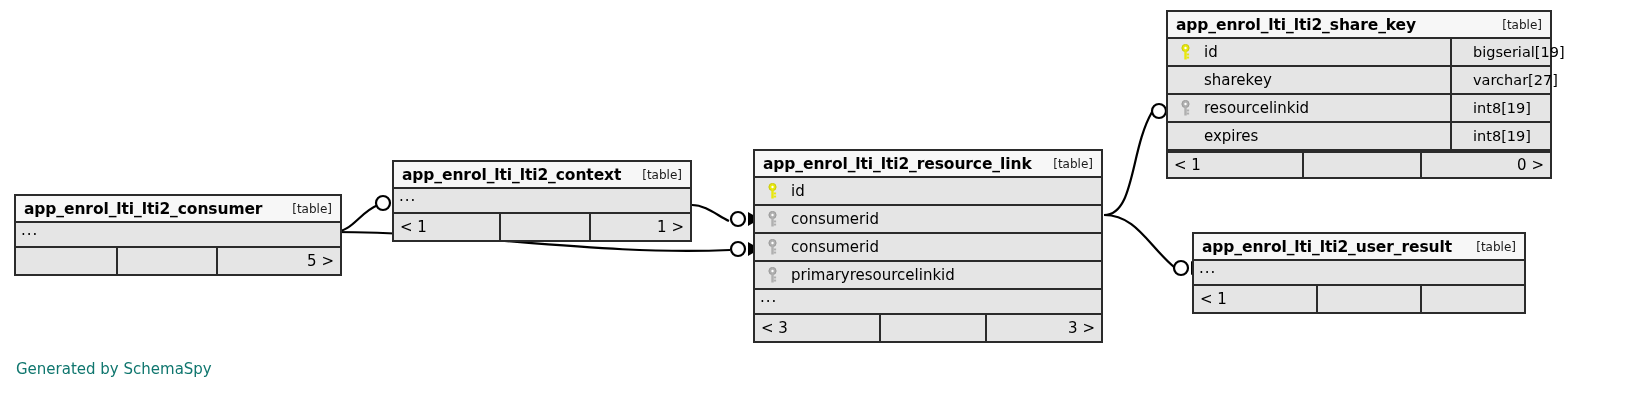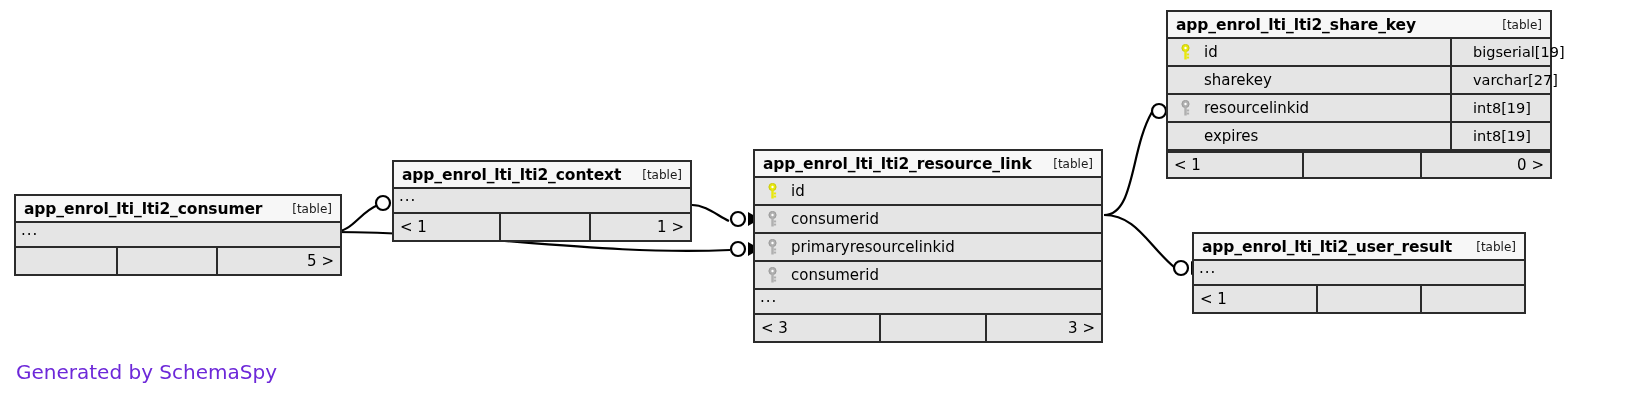--- a/index.html
+++ b/index.html
@@ -126,22 +126,22 @@
     border-left: 2px solid #2b2b2b;
     padding: 0 6px;
   }
   .footer-cell:first-child {
     border-left: none;
   }
   .fc-left   { justify-content: flex-start; }
   .fc-right  { justify-content: flex-end; }
   .caption {
     position: absolute;
-    font-size: 20px;
-    color: #6d28d9;
+    font-size: 15px;
+    color: #0f766e;
     white-space: nowrap;
   }
 </style>
 </head>
 <body>
 
 <div id="canvas">
 
   <svg id="edge-layer" viewBox="0 0 1641 407" xmlns="http://www.w3.org/2000/svg">
     <g fill="none" stroke="#000000" stroke-width="2.2">
@@ -237,36 +237,36 @@
       <div class="col-name-cell">
         <span class="keyslot">
           <svg width="11" height="17" viewBox="0 0 11 17">
               <circle cx="5.5" cy="4" r="3.6" fill="#b0b0b0" stroke="#9a9a9a" stroke-width="1"></circle>
               <circle cx="5.5" cy="4" r="1.2" fill="#ffffff"></circle>
               <rect x="4.3" y="6.5" width="2.4" height="9" fill="#b0b0b0"></rect>
               <rect x="6.7" y="9.5" width="2.4" height="1.9" fill="#b0b0b0"></rect>
               <rect x="6.7" y="12.6" width="2.4" height="1.9" fill="#b0b0b0"></rect>
             </svg>
         </span>
-        <span class="col-label">primaryresourcelinkid</span>
+        <span class="col-label">consumerid</span>
       </div>
     </div>
 
     <div class="col-row">
       <div class="col-name-cell">
         <span class="keyslot">
           <svg width="11" height="17" viewBox="0 0 11 17">
               <circle cx="5.5" cy="4" r="3.6" fill="#b0b0b0" stroke="#9a9a9a" stroke-width="1"></circle>
               <circle cx="5.5" cy="4" r="1.2" fill="#ffffff"></circle>
               <rect x="4.3" y="6.5" width="2.4" height="9" fill="#b0b0b0"></rect>
               <rect x="6.7" y="9.5" width="2.4" height="1.9" fill="#b0b0b0"></rect>
               <rect x="6.7" y="12.6" width="2.4" height="1.9" fill="#b0b0b0"></rect>
             </svg>
         </span>
-        <span class="col-label">consumerid</span>
+        <span class="col-label">primaryresourcelinkid</span>
       </div>
     </div>
 
     <div class="ellipsis-row">
       <span>...</span>
     </div>
     <div class="footer-row">
       <div class="footer-cell fc-left" style="width:124px;">&lt; 3</div>
       <div class="footer-cell fc-left" style="width:106px;"></div>
       <div class="footer-cell fc-right" style="flex:1 1 auto;">3 &gt;</div>

